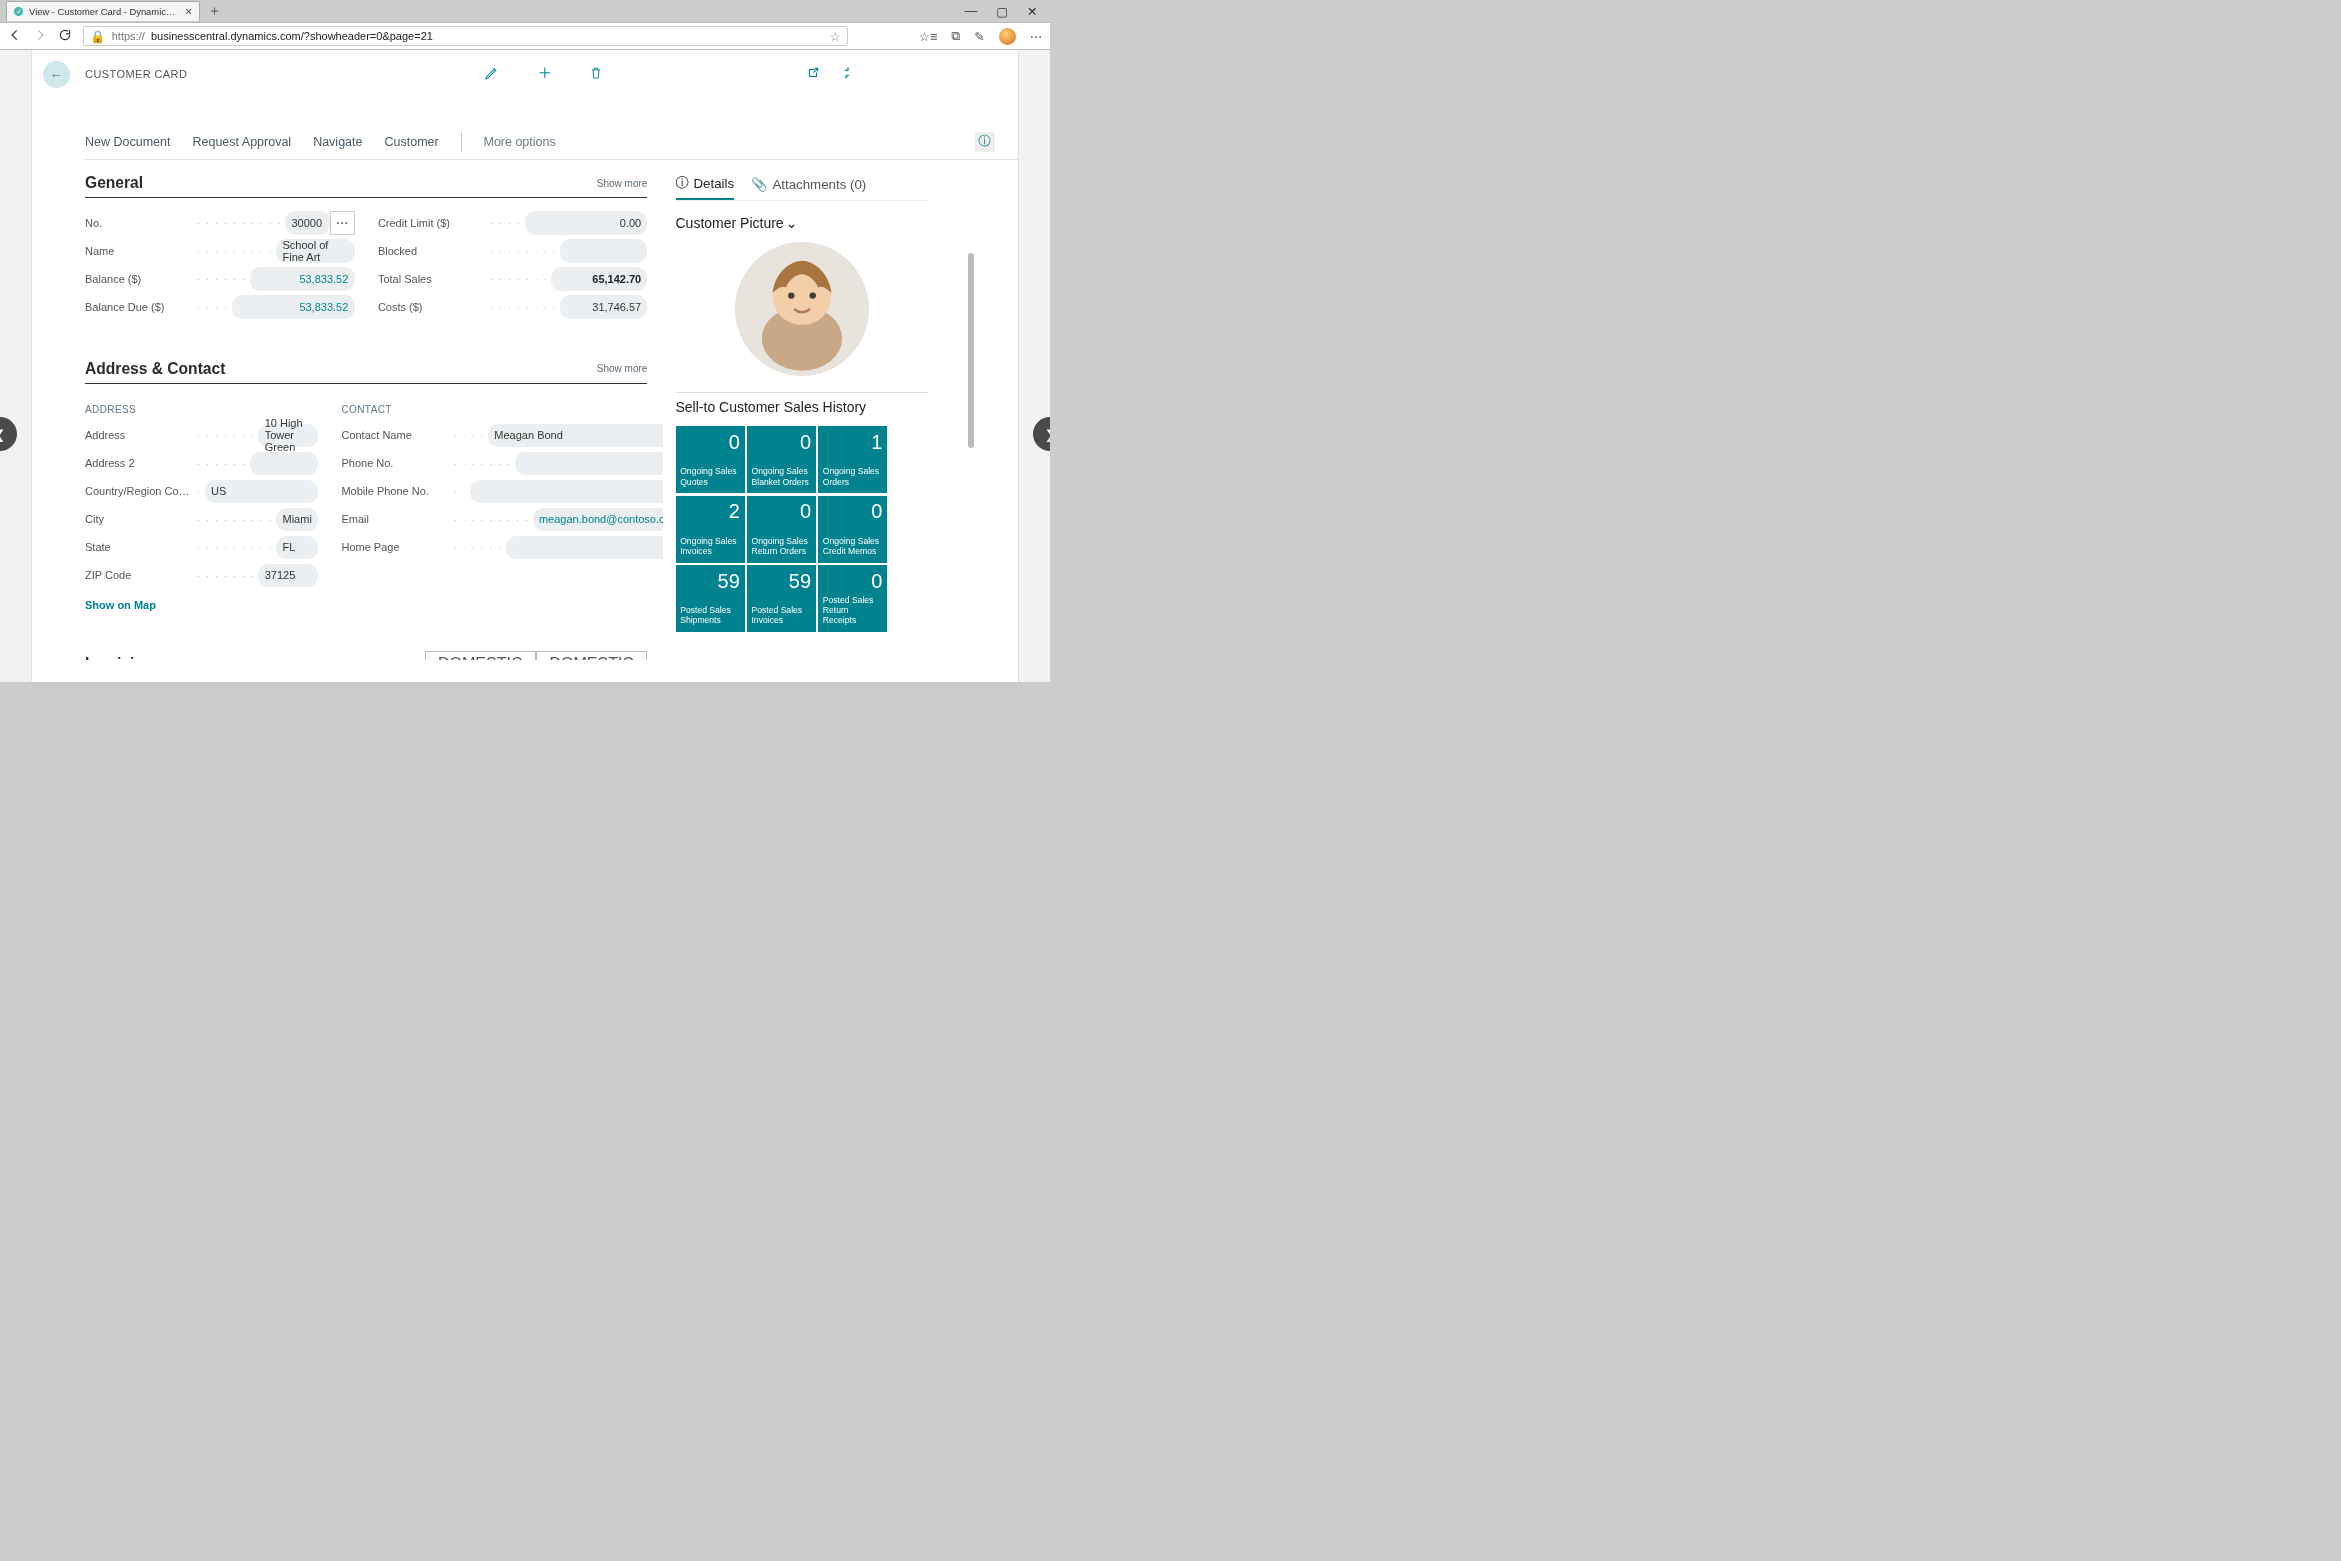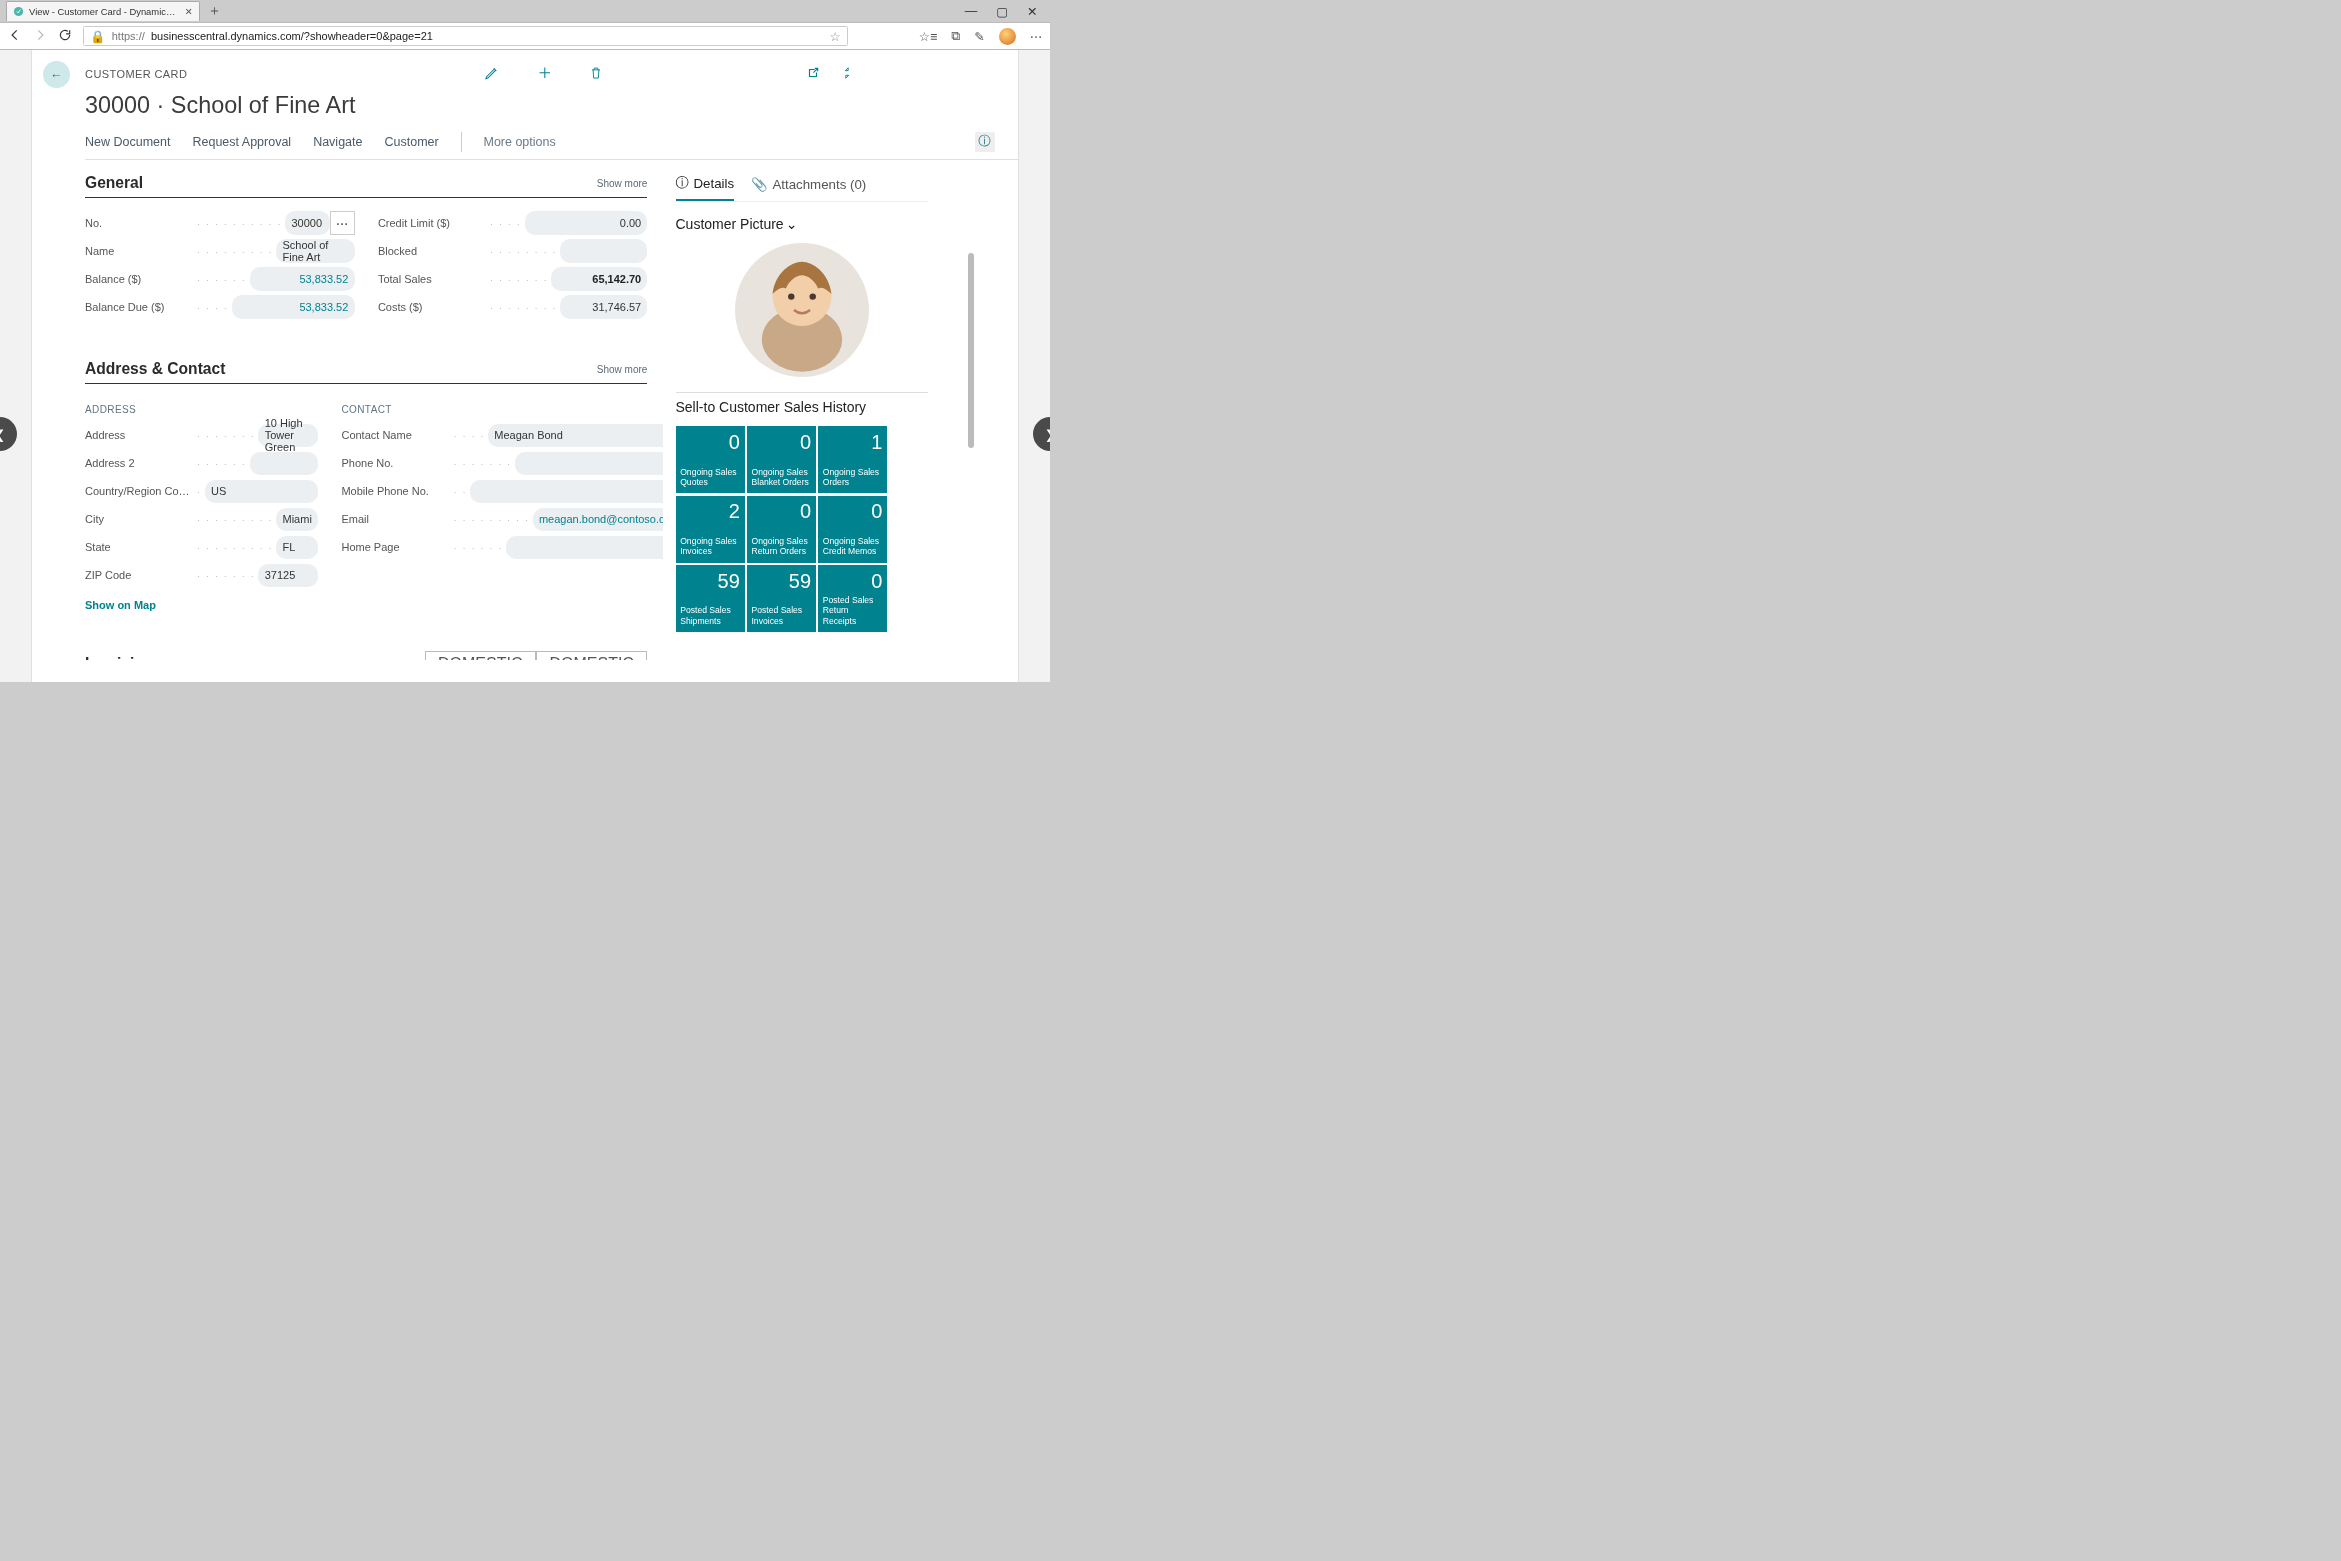--- a/index.html
+++ b/index.html
@@ -23,21 +23,21 @@
     
     .app { background:#f2f2f2; height:632px; display:flex; justify-content:center; }
     .page { background:#fff; width:988px; margin-top:0; border-left:0.8px solid #e0e0e0; border-right:0.8px solid #e0e0e0; overflow:hidden; position:relative;}
     .page-head { display:flex; align-items:center; padding:11px 23.4px 0 11px; }
     .back-circle { width:26.5px; height:26.5px; border-radius:50%; background:#cfe8ea; display:flex; align-items:center; justify-content:center; color:#2a6f7a; cursor:pointer; }
     .page-label { margin-left:15.6px; color:#555; font-size:11px; letter-spacing:0.4px; text-transform:uppercase; }
     .head-actions { margin-left:auto; display:flex; gap:37px; color:#00838f; }
     .head-actions .act { cursor:pointer; }
     .head-right { margin-left:203px; display:flex; gap:20px; color:#00838f; }
     .title { font-size:23.4px; color:#3b3b3b; font-weight:300; margin:4.7px 0 12.5px 53px; }
-    .menu-bar { display:flex; align-items:center; margin-left:53px; padding-bottom:7.8px; border-bottom:0.8px solid #e0e0e0; gap:22px; font-size:12.5px; color:#4a5a66; position:relative; padding-right:23.4px; }
+    .menu-bar { display:flex; align-items:center; margin-left:53px; padding-bottom:7.8px; border-bottom:0.8px solid #e0e0e0; gap:22px; font-size:12.5px; color:#4a5a66; position:relative; padding-right:23.4px;margin-top:44px; }
     .menu-bar .mitem { cursor:pointer; }
     .menu-divider { width:0.8px; height:20px; background:#ccc; }
     .menu-more { color:#6b7b88; cursor:pointer; }
     .info-icon { margin-left:auto; width:20px; height:20px; background:#eee; border-radius:1.6px; display:flex; align-items:center; justify-content:center; color:#0d7680; cursor:pointer; }
     .content { display:flex; margin-left:53px; }
     .main { width:578px; padding-right:15.6px; overflow-y:auto; height:500px; padding-top:14px;}
     .side { width:273px; padding:14px 7.8px 0 12.5px; border-left:0px solid #eee; height:500px; overflow:hidden;}
     .scroll-indicator { position:absolute; right:44px; top:203px; width:6.2px; height:195px; background:#bbb; border-radius:3.1px; }
     
     .section-head { display:flex; align-items:center; border-bottom:1.6px solid #333; padding-bottom:4.7px; margin-bottom:11px; }
@@ -141,21 +141,20 @@
       </div>
       <div class="head-right">
         <span><svg width="14" height="14" viewBox="0 0 24 24">
               <path d="M5 5h10v2H7v10h10v-6h2v8H5V5zM15 3h6v6h-2V6.4L13.4 12 12 10.6 17.6 5H15V3z" fill="#00838f"></path>
             </svg></span>
         <span><svg width="14" height="14" viewBox="0 0 24 24">
               <path d="M14 3l-5 5M14 3v5h-5M10 21l5-5M10 21v-5h5" stroke="#00838f" stroke-width="1.6" fill="none"></path>
             </svg></span>
       </div>
     </div>
-    <div class="title">30000 · School of Fine Art</div>
     <div class="menu-bar">
       <span class="mitem">New Document</span>
       <span class="mitem">Request Approval</span>
       <span class="mitem">Navigate</span>
       <span class="mitem">Customer</span>
       <div class="menu-divider"></div>
       <span class="menu-more">More options</span>
       <div class="info-icon">ⓘ</div>
     </div>
 

